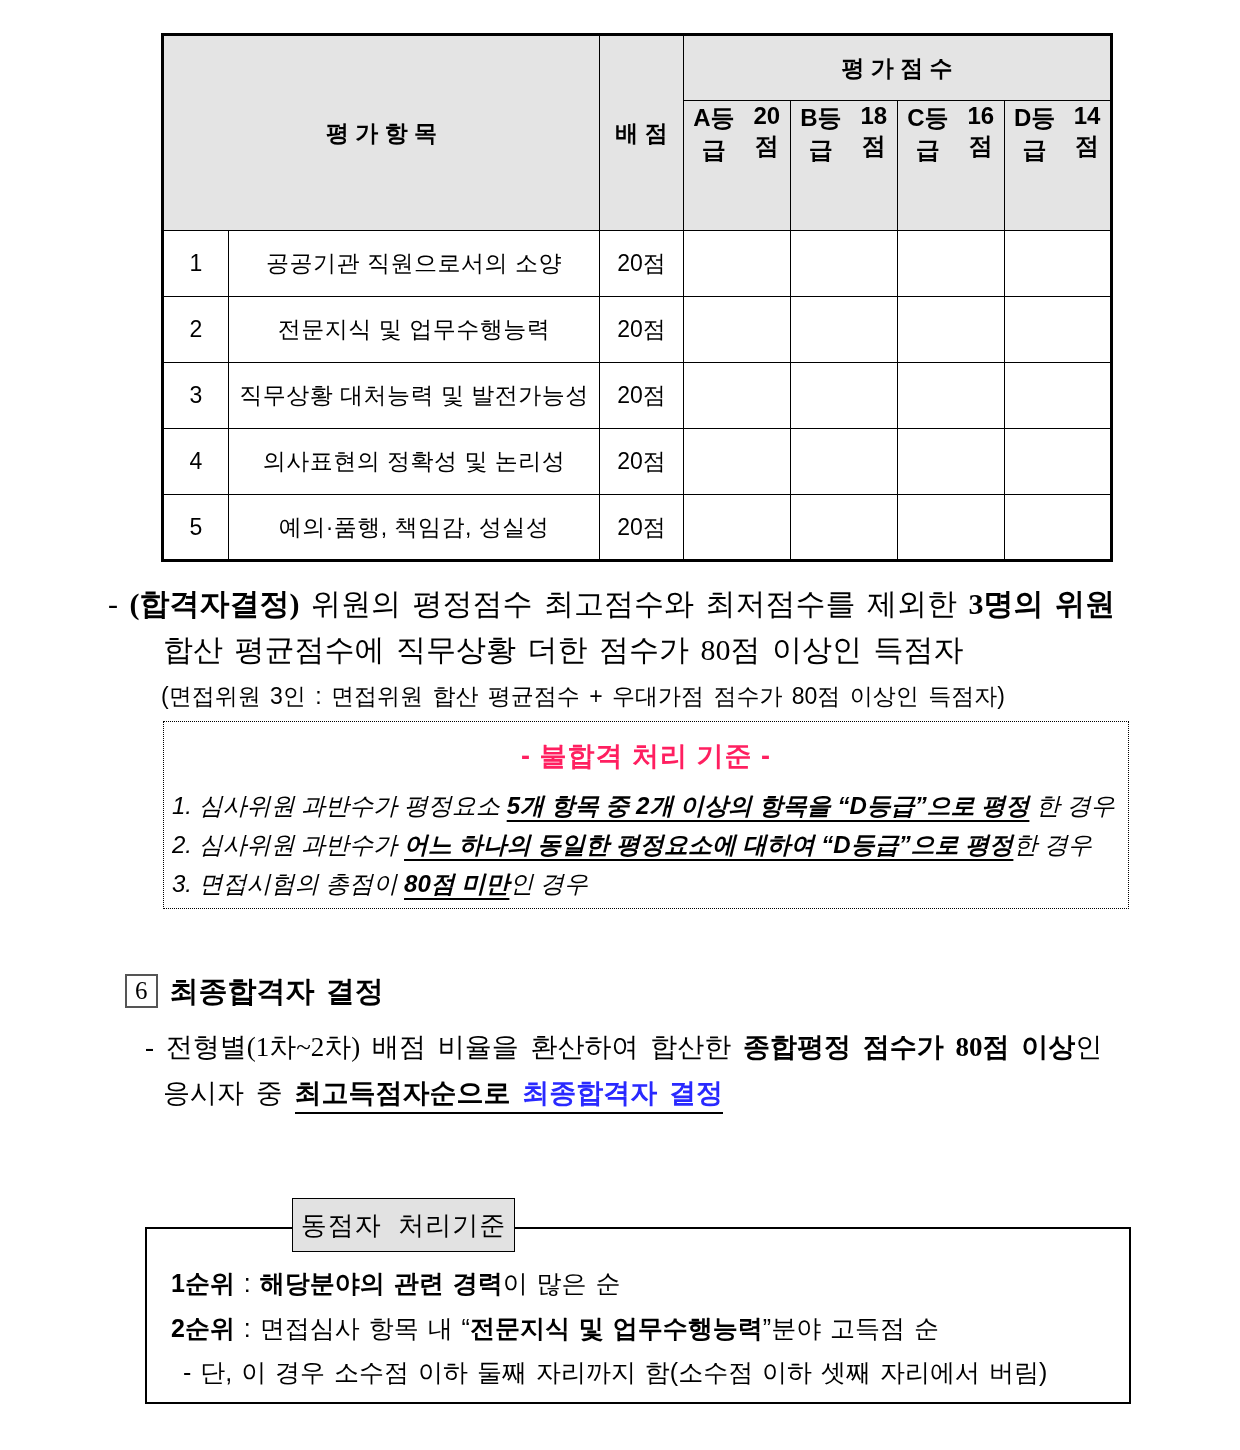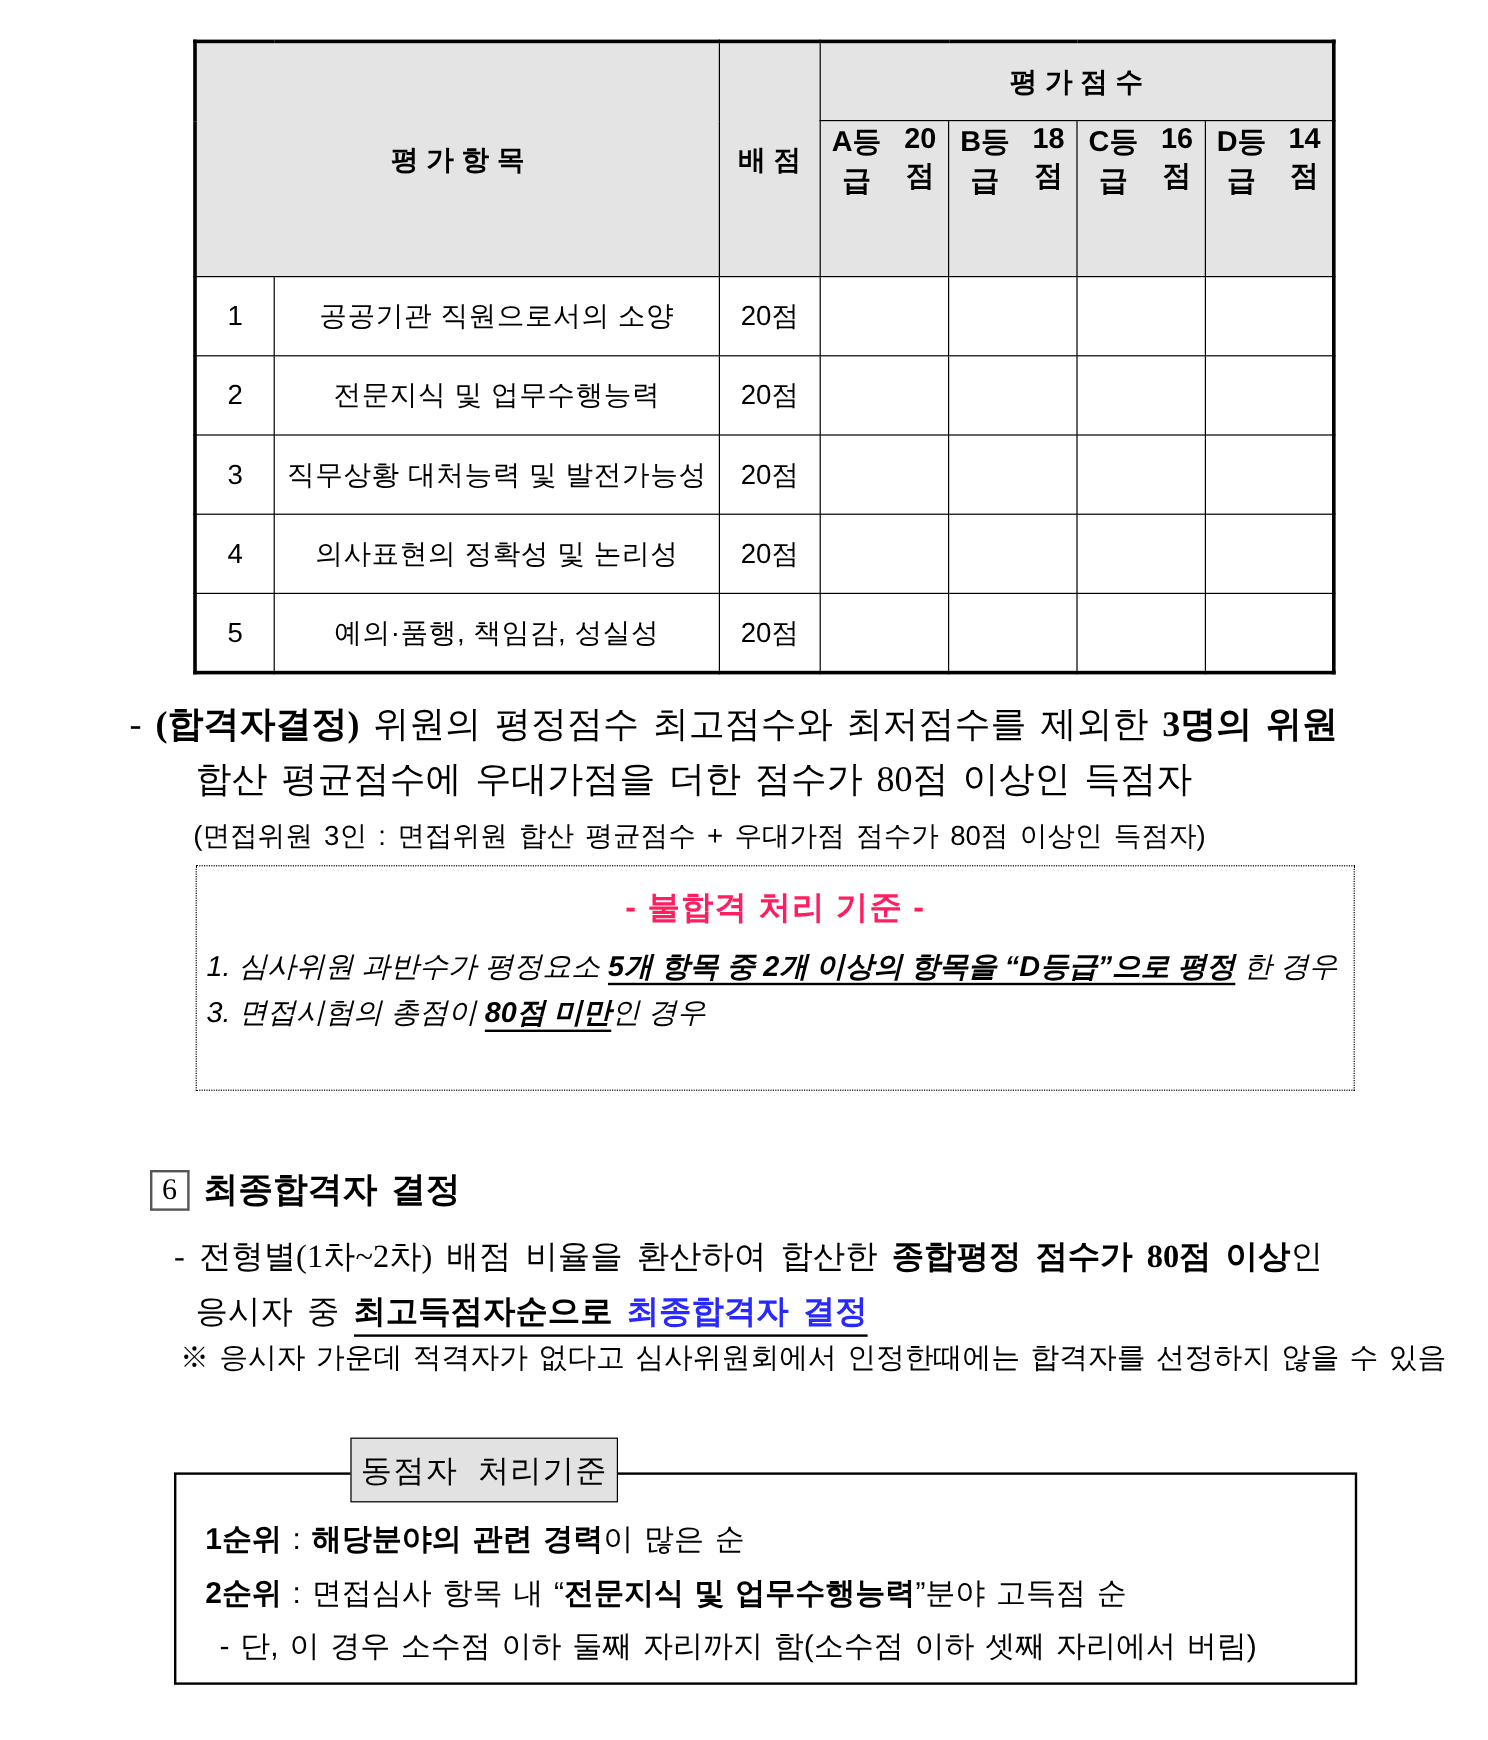--- a/index.html
+++ b/index.html
@@ -138,49 +138,51 @@
       <td></td>
       <td></td>
     </tr>
   </tbody>
     </table>
 
   <div class="abs" style="left:108px;top:587px;width:1060px;">
     <div class="serif pd-line">
       <span>- </span><span class="b">(합격자결정)</span><span> 위원의 평정점수 최고점수와 최저점수를 제외한 </span><span class="b">3명의 위원</span>
     </div>
-    <div class="serif pd-line" style="margin-left:55px;margin-top:12px;">합산 평균점수에 우대가점을 더한 점수가 80점 이상인 득점자</div>
+    <div class="serif pd-line" style="margin-left:55px;margin-top:12px;">합산 평균점수에 직무상황 더한 점수가 80점 이상인 득점자</div>
     <div class="pd-sub" style="margin-left:53px;margin-top:14px;">(면접위원 3인 : 면접위원 합산 평균점수 + 우대가점 점수가 80점 이상인 득점자)</div>
   </div>
 
   <div class="abs fail-box" style="left:163px;top:721px;width:964px;height:186px;">
     <div class="fail-title">- 불합격 처리 기준 -</div>
     <div style="margin-top:12px;">
       <div class="fail-item">
         <span>1. 심사위원 과반수가 평정요소 </span><span class="ul">5개 항목 중 2개 이상의 항목을 “D등급”으로 평정</span><span> 한 경우</span>
+      </div>
+      <div class="fail-item">
+        <span>2. 심사위원 과반수가 </span><span class="ul">어느 하나의 동일한 평정요소에 대하여 “D등급”으로 평정</span><span>한 경우</span>
       </div>
       <div class="fail-item">
         <span>3. 면접시험의 총점이 </span><span class="ul">80점 미만</span><span>인 경우</span>
       </div>
     </div>
   </div>
 
   <div class="abs serif sec-head" style="left:125px;top:972px;">
     <span class="sec-num serif">6</span><span>최종합격자 결정</span>
   </div>
 
   <div class="abs serif sec-line" style="left:145px;top:1030px;width:1060px;">
     <span>- 전형별(1차~2차) 배점 비율을 환산하여 합산한 </span><span class="b">종합평정 점수가 80점 이상</span><span>인</span>
   </div>
 
   <div class="abs serif sec-line" style="left:163px;top:1076px;">
     <span>응시자 중 </span><span class="ul-group"><span class="b">최고득점자순으로 </span><span class="b blue">최종합격자 결정</span></span>
   </div>
 
-  <div class="abs note-line" style="left:150px;top:1117px;width:1070px;">※ 응시자 가운데 적격자가 없다고 심사위원회에서 인정한때에는 합격자를 선정하지 않을 수 있음</div>
 
   <div class="abs tie-box" style="left:145px;top:1227px;width:982px;height:173px;">
     <div class="tie-line" style="margin:38px 0 0 24px;">
       <span class="b">1순위</span><span> : </span><span class="b">해당분야의 관련 경력</span><span>이 많은 순</span>
     </div>
     <div class="tie-line" style="margin:13px 0 0 24px;">
       <span class="b">2순위</span><span> : 면접심사 항목 내 “</span><span class="b">전문지식 및 업무수행능력</span><span>”분야 고득점 순</span>
     </div>
     <div class="tie-line" style="margin:12px 0 0 36px;">- 단, 이 경우 소수점 이하 둘째 자리까지 함(소수점 이하 셋째 자리에서 버림)</div>
   </div>

